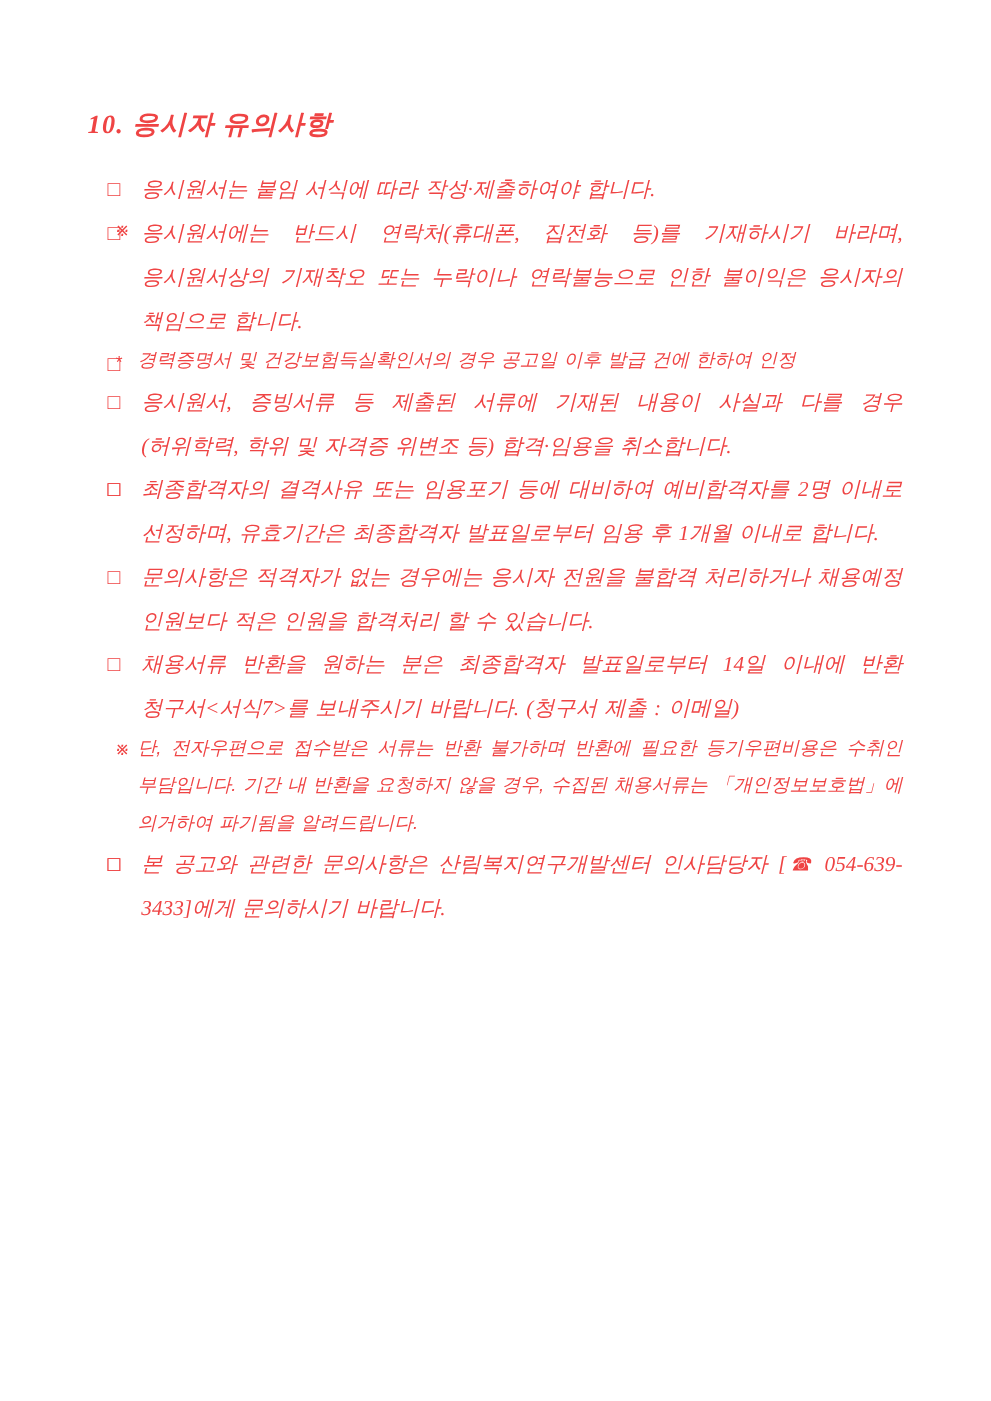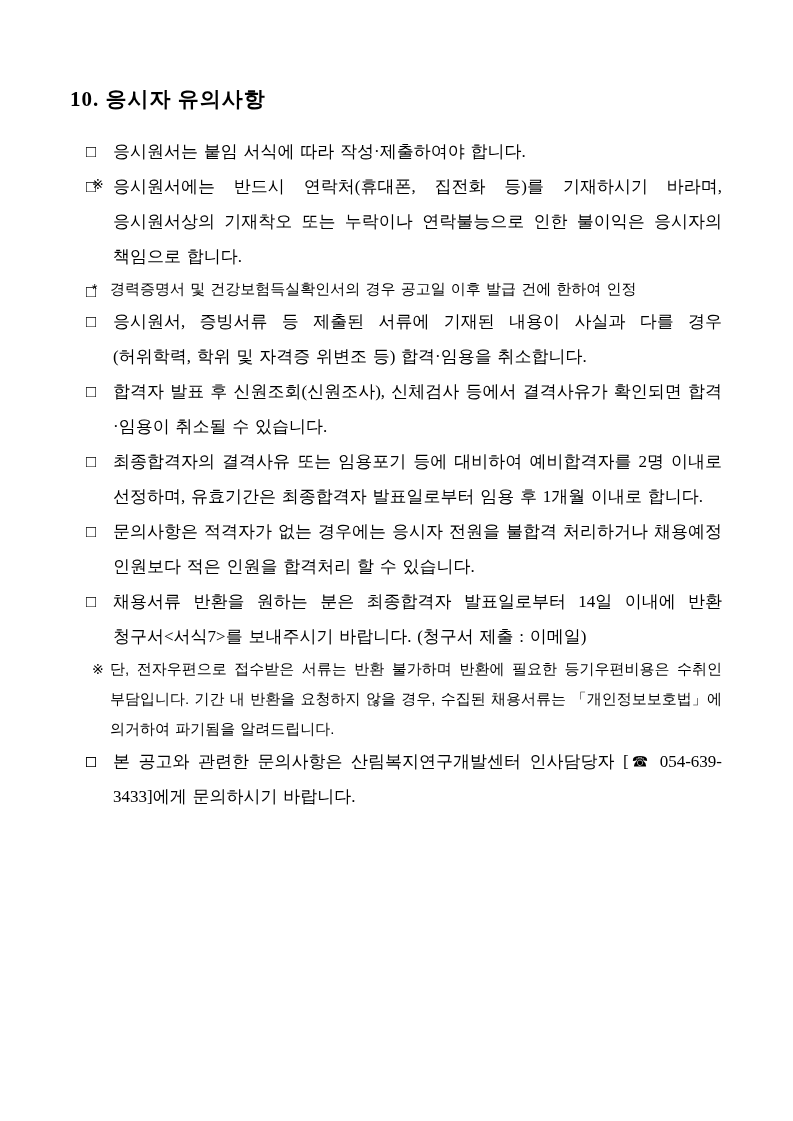--- a/index.html
+++ b/index.html
@@ -3,22 +3,23 @@
 <meta charset="utf-8">
 <style>
   html, body { margin: 0; padding: 0; background: #ffffff; }
   .page {
     position: relative;
     width: 793px;
     height: 1121px;
     box-sizing: border-box;
     padding: 86px 71px 0 70px;
     background: #ffffff;
-    color: #000000;
+    color: #ef4444;
     overflow: hidden;
+    font-style: italic;
   }
   .heading {
     font-family: "Liberation Serif", "DejaVu Serif", serif;
     font-weight: 700;
     font-size: 21px;
     line-height: 26px;
     letter-spacing: 1px;
     margin: 0 0 22px 0;
   }
   .notice-list { margin: 0; padding: 0; }
@@ -87,21 +88,20 @@
       <span>경력증명서 및 건강보험득실확인서의 경우 공고일 이후 발급 건에 한하여 인정</span>
     </div>
 
     <div class="item main">
       <span class="marker">□</span>
       <span>응시원서, 증빙서류 등 제출된 서류에 기재된 내용이 사실과 다를 경우 (허위학력, 학위 및 자격증 위변조 등) 합격·임용을 취소합니다.</span>
     </div>
 
     <div class="item main">
       <span class="marker">□</span>
-      <span>합격자 발표 후 신원조회(신원조사), 신체검사 등에서 결격사유가 확인되면 합격·임용이 취소될 수 있습니다.</span>
     </div>
 
     <div class="item main">
       <span class="marker">□</span>
       <span>최종합격자의 결격사유 또는 임용포기 등에 대비하여 예비합격자를 2명 이내로 선정하며, 유효기간은 최종합격자 발표일로부터 임용 후 1개월 이내로 합니다.</span>
     </div>
 
     <div class="item main">
       <span class="marker">□</span>
       <span>문의사항은 적격자가 없는 경우에는 응시자 전원을 불합격 처리하거나 채용예정 인원보다 적은 인원을 합격처리 할 수 있습니다.</span>

